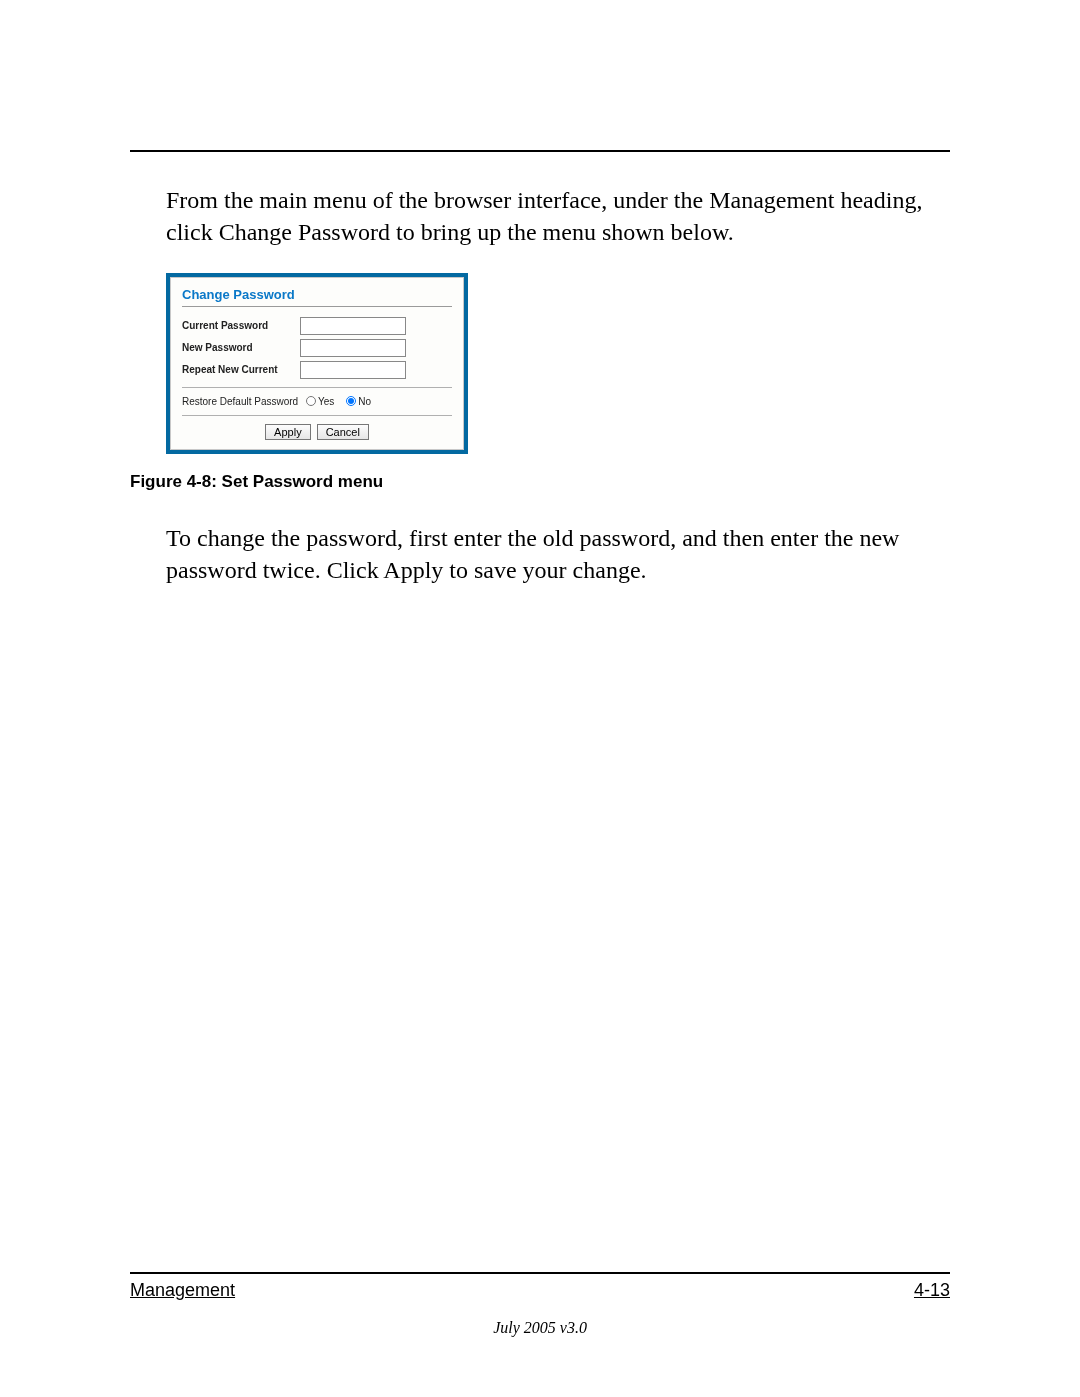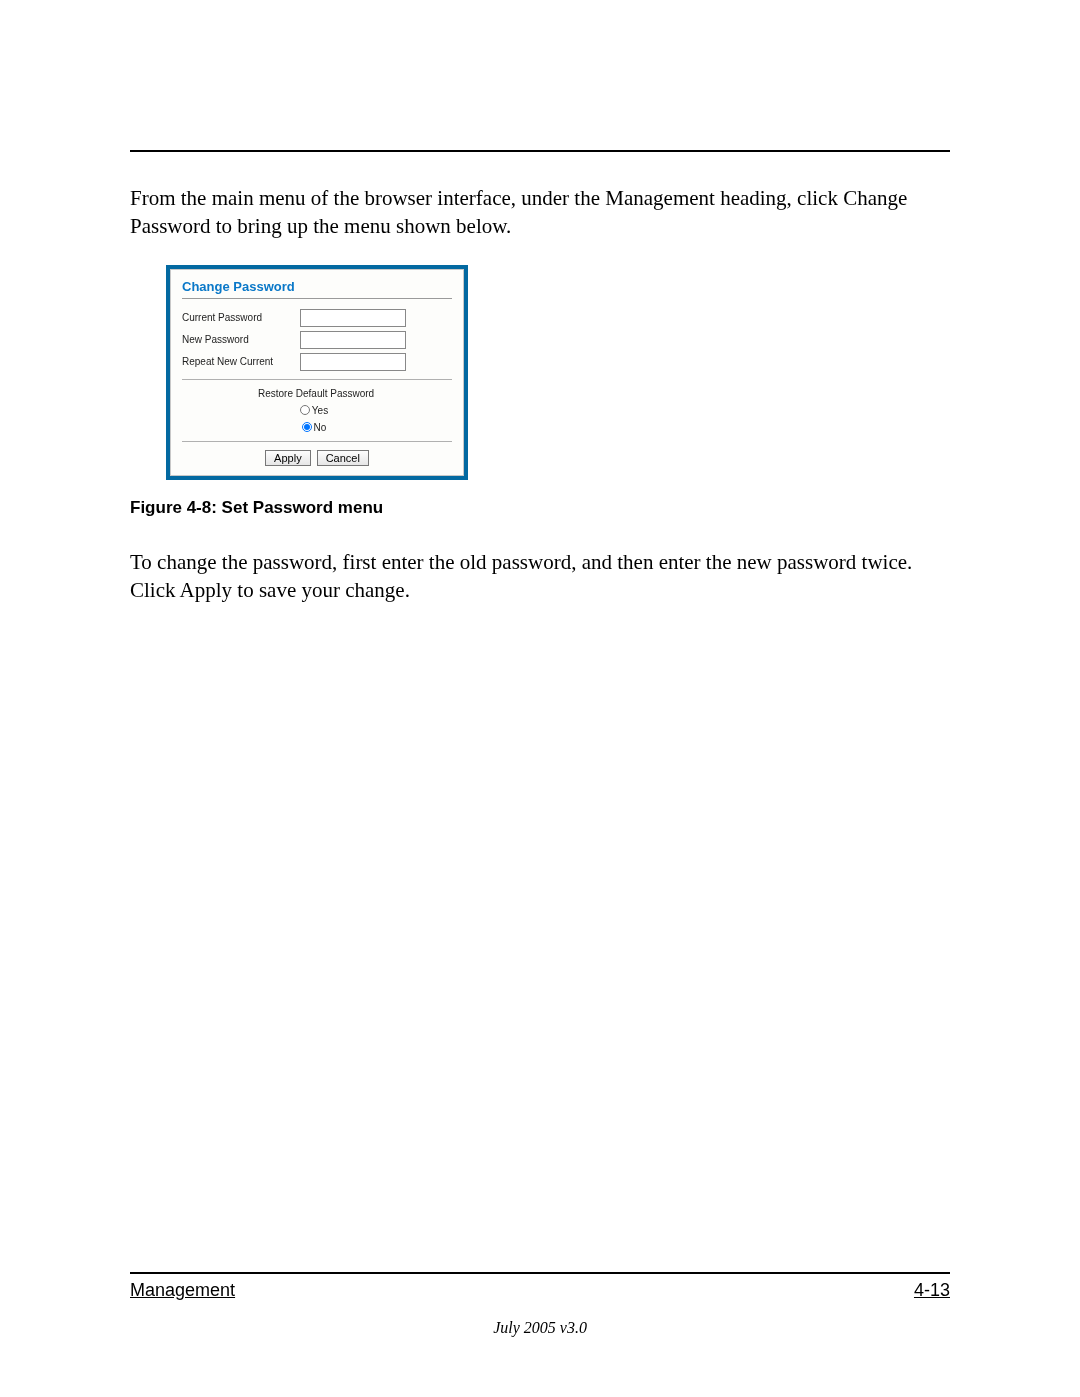--- a/index.html
+++ b/index.html
@@ -19,23 +19,24 @@
     font-size: 19px;
     text-align: right;
     padding-bottom: 6px;
   }
   .header-rule {
     border: none;
     border-top: 2px solid #000;
     margin-bottom: 32px;
   }
   .body-para {
-    font-size: 21px;
+    font-size: 24px;
     line-height: 1.35;
     margin-bottom: 24px;
+    margin-left: 36px;
   }
   .figure-wrap {
     margin: 8px 0 18px 36px;
   }
   .dialog {
     width: 302px;
     border: 4px solid #0369a1;
     box-shadow: inset 0 0 0 1px #c8c8c8;
     background: #fdfdfb;
     font-family: Arial, Helvetica, sans-serif;
@@ -54,20 +55,21 @@
   }
   .form-row {
     display: flex;
     align-items: center;
     margin: 4px 0;
   }
   .form-label {
     width: 118px;
     font-size: 10px;
     color: #222;
+    font-weight: bold;
   }
   .form-input {
     height: 18px;
     width: 106px;
     border: 1px solid #888;
     background: #fff;
     font-size: 10px;
     padding: 0 2px;
   }
   .dialog-sep2 {
@@ -75,21 +77,20 @@
     border-top: 1px solid #b0b0b0;
     margin: 8px 0 8px 0;
   }
   .restore-row {
     display: flex;
     align-items: center;
     font-size: 10px;
     color: #222;
     gap: 6px;
     margin-bottom: 8px;
-    flex-direction: column;
   }
   .restore-label { width: 118px; }
   .radio-wrap { display: inline-flex; align-items: center; gap: 2px; margin-right: 6px; }
   .radio-wrap input { width: 10px; height: 10px; }
   .btn-row {
     display: flex;
     justify-content: center;
     gap: 6px;
     margin-top: 6px;
   }

